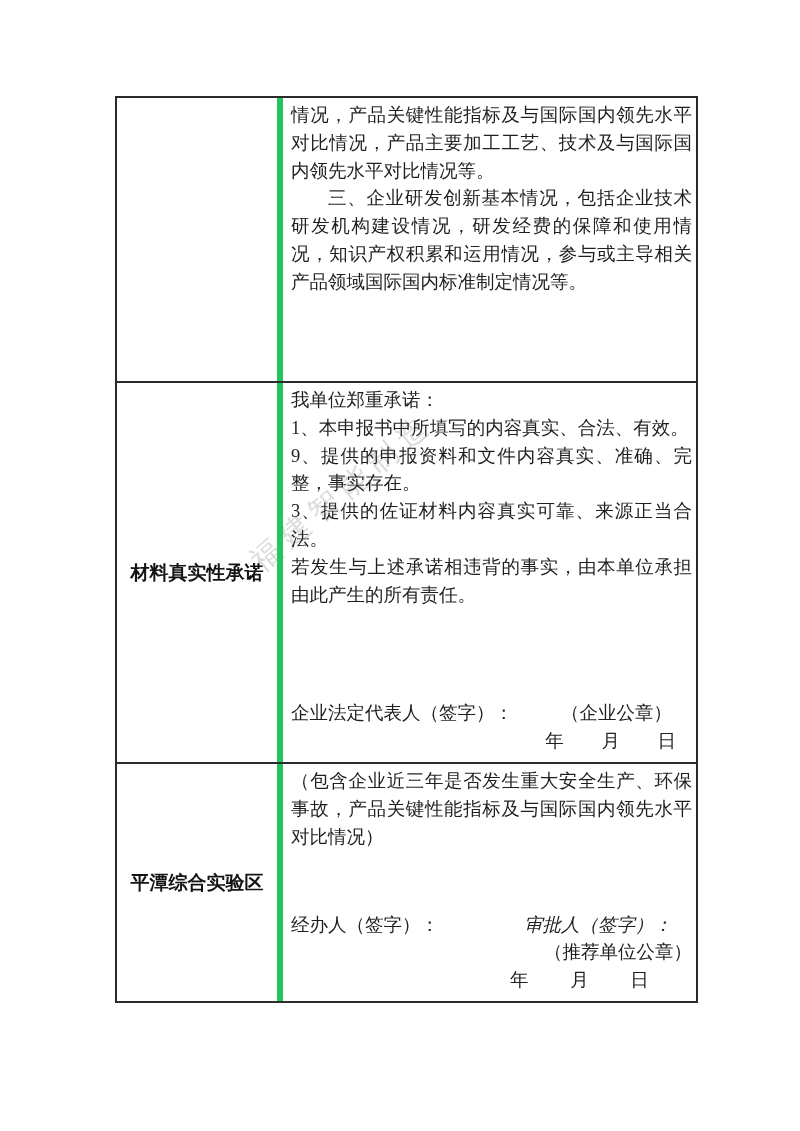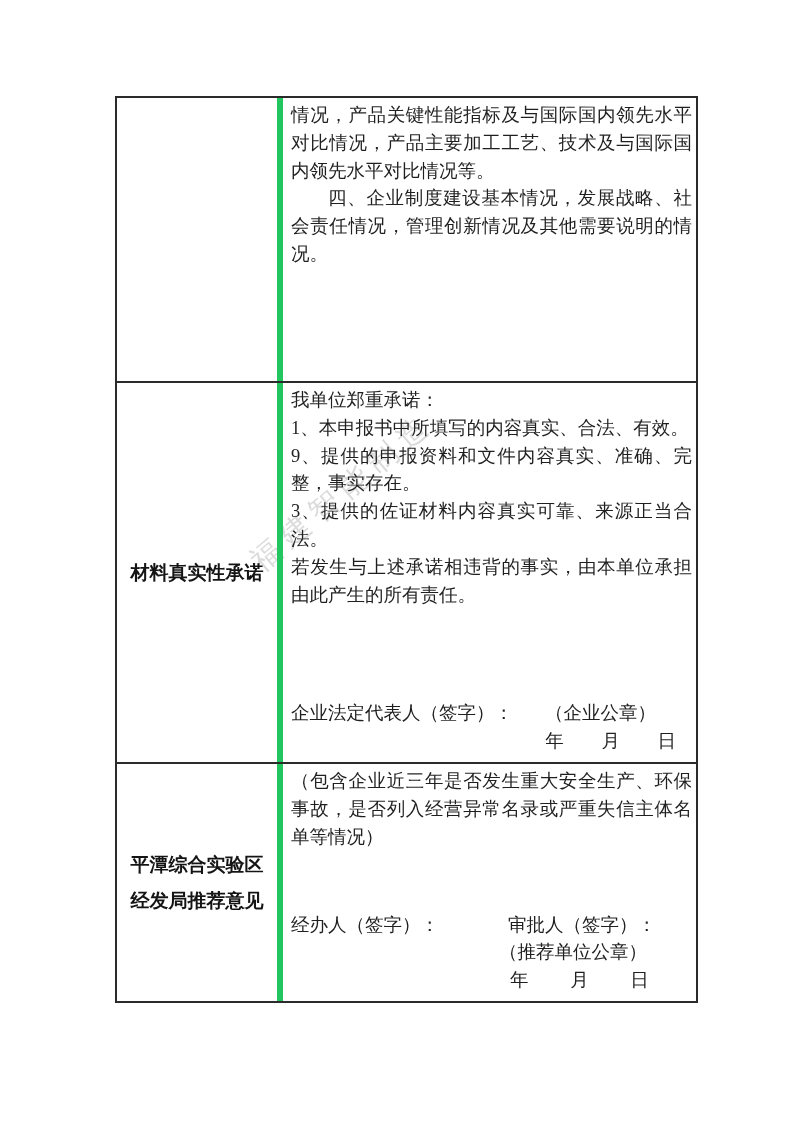--- a/index.html
+++ b/index.html
@@ -91,38 +91,39 @@
   .sig-block {
     margin-top: auto;
   }
   .sig-row {
     display: flex;
     white-space: nowrap;
     text-align: right;
   }
   .sig-row .sig-right {
     margin-left: auto;
-    margin-right: 36px;
+    margin-right: 20px;
   }
   .sig-row3 .sig-right {
     margin-left: auto;
+    font-style: italic;
   }
   .date-row {
     text-align: right;
     padding-right: 16px;
     white-space: nowrap;
   }
   .date-row .gap {
     display: inline-block;
     margin-left: 33px;
   }
   .seal-row3 {
     padding-left: 208px;
     white-space: nowrap;
-    text-align: left;
+    text-align: right;
   }
   .date-row3 {
     padding-left: 219px;
     white-space: nowrap;
     text-align: left;
   }
   .date-row3 .gap {
     display: inline-block;
     margin-left: 37px;
   }
@@ -133,21 +134,21 @@
 <div class="page">
 
   <div class="watermark">福建智能制造</div>
 
   <div class="doc-table">
 
     <div class="row row1 row-divider">
       <div class="label-cell"></div>
       <div class="content-cell">
         <p class="para">情况，产品关键性能指标及与国际国内领先水平对比情况，产品主要加工工艺、技术及与国际国内领先水平对比情况等。</p>
-        <p class="para indent">四、企业制度建设基本情况，发展战略、社会责任情况，管理创新情况及其他需要说明的情况。</p>
+        <p class="para indent">三、企业研发创新基本情况，包括企业技术研发机构建设情况，研发经费的保障和使用情况，知识产权积累和运用情况，参与或主导相关产品领域国际国内标准制定情况等。</p>
       </div>
     </div>
 
     <div class="row row2 row-divider">
       <div class="label-cell">
         <div class="label-line">材料真实性承诺</div>
       </div>
       <div class="content-cell">
         <p class="para">我单位郑重承诺：</p>
         <p class="para">1、本申报书中所填写的内容真实、合法、有效。</p>
@@ -164,24 +165,23 @@
             <span class="gap">月</span>
             <span class="gap">日</span>
           </div>
         </div>
       </div>
     </div>
 
     <div class="row row3">
       <div class="label-cell">
         <div class="label-line">平潭综合实验区</div>
-        <div class="label-line">经发局推荐意见</div>
       </div>
       <div class="content-cell">
-        <p class="para">（包含企业近三年是否发生重大安全生产、环保事故，是否列入经营异常名录或严重失信主体名单等情况）</p>
+        <p class="para">（包含企业近三年是否发生重大安全生产、环保事故，产品关键性能指标及与国际国内领先水平对比情况）</p>
         <div class="sig-block">
           <div class="sig-row sig-row3">
             <span>经办人（签字）：</span>
             <span class="sig-right">审批人（签字）：</span>
           </div>
           <div class="seal-row3">（推荐单位公章）</div>
           <div class="date-row3">
             <span>年</span>
             <span class="gap">月</span>
             <span class="gap">日</span>

